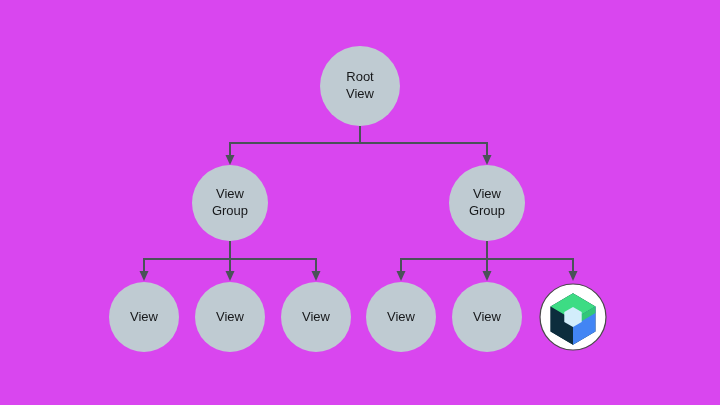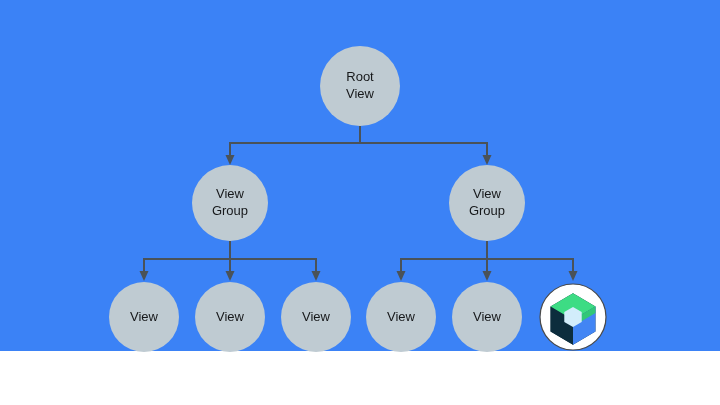--- a/index.html
+++ b/index.html
@@ -9,22 +9,22 @@
   }
   body {
     width: 720px;
     height: 405px;
     font-family: "Liberation Sans", sans-serif;
     overflow: hidden;
   }
   #canvas {
     position: relative;
     width: 720px;
-    height: 351px;
-    background: #3b82f6;
+    height: 405px;
+    background: #d946ef;
   }
   #diagram-svg {
     position: absolute;
     left: 0;
     top: 0;
     width: 720px;
     height: 405px;
   }
   .node-label {
     font-family: "Liberation Sans", sans-serif;

